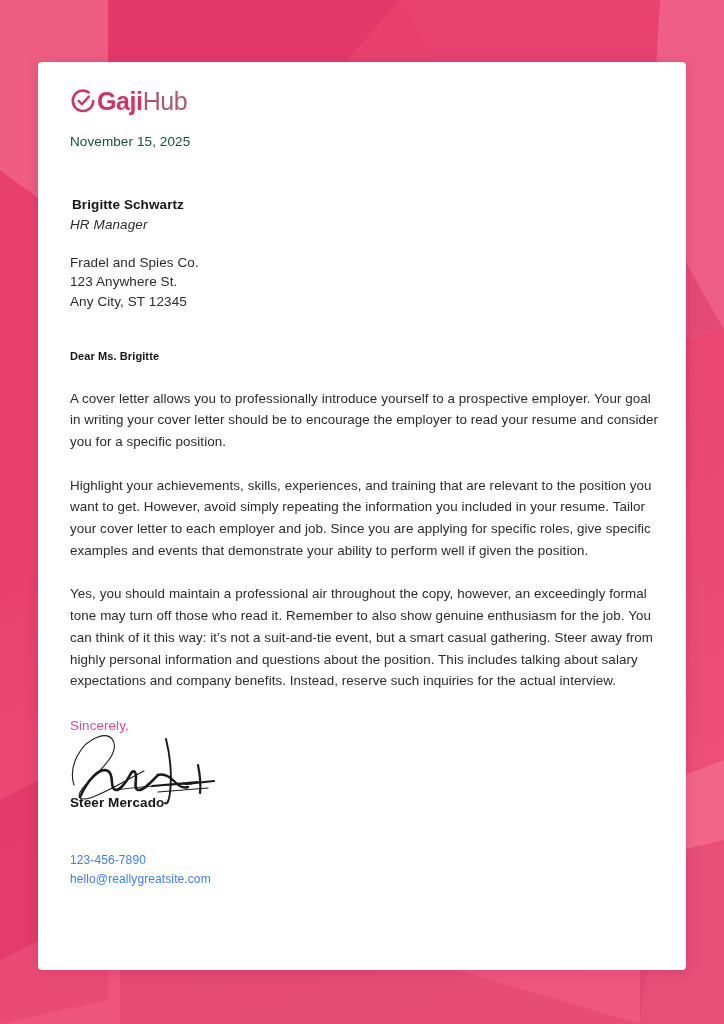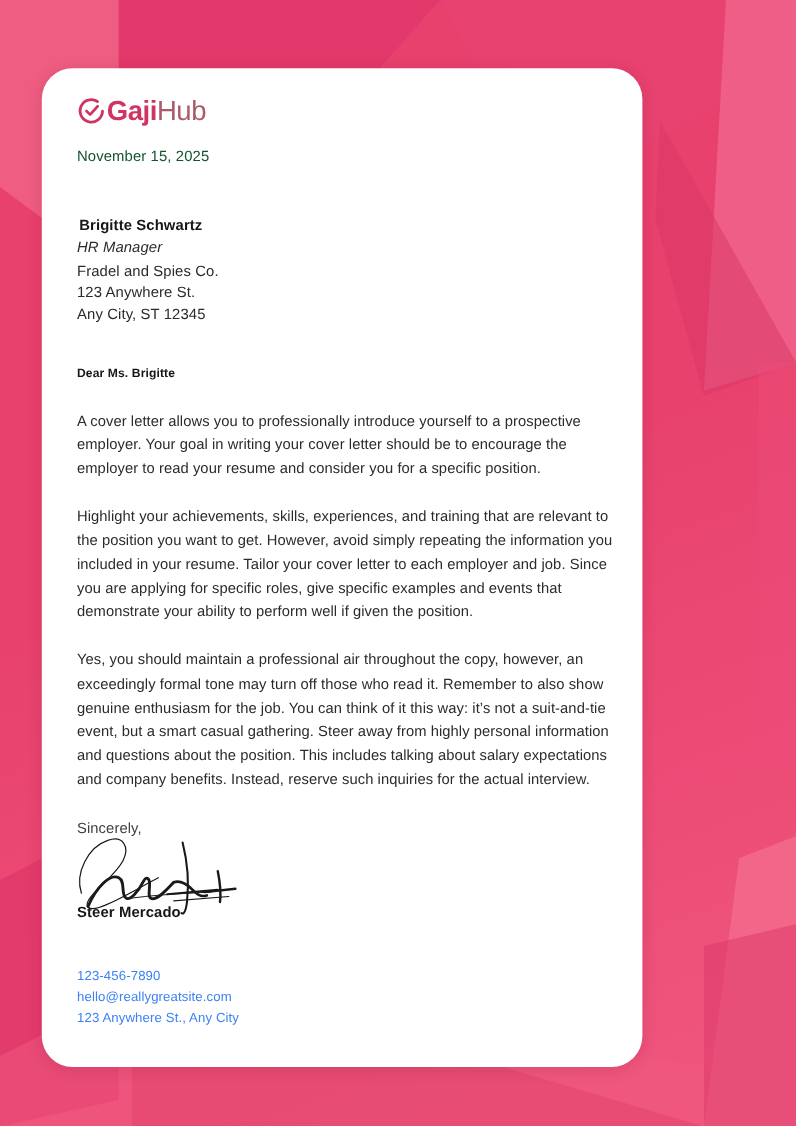--- a/index.html
+++ b/index.html
@@ -33,24 +33,24 @@
     width: 724px;
     height: 1024px;
     display: block;
   }
 
   
   .card {
     position: absolute;
     left: 38px;
     top: 62px;
-    width: 546px;
+    width: 648px;
     height: 908px;
     background: #ffffff;
-    border-radius: 28px;
+    border-radius: 4px;
     box-shadow: 0 2px 14px rgba(120, 10, 45, 0.16);
     overflow: hidden;
   }
   .card-inner {
     position: absolute;
     left: 32px;
     top: 22px;
     right: 26px;
     bottom: 18px;
   }
@@ -102,21 +102,21 @@
     letter-spacing: 0.1px;
     padding-left: 2px;
     line-height: 1.5;
   }
   .recipient-title {
     font-size: 13.5px;
     font-style: italic;
     color: #2b2b2b;
     letter-spacing: 0.1px;
     line-height: 1.45;
-    margin-bottom: 2px;
+    margin-bottom: 18px;
   }
   .recipient-line {
     font-size: 13.5px;
     color: #2b2b2b;
     letter-spacing: 0.1px;
     line-height: 1.45;
   }
 
   .salutation {
     font-size: 11px;
@@ -131,21 +131,21 @@
     font-size: 13.4px;
     color: #2b2b2b;
     line-height: 1.62;
     letter-spacing: 0.07px;
     margin: 0 0 22px 0;
     text-align: left;
   }
 
   .closing {
     font-size: 13.4px;
-    color: #404040;
+    color: #ec4899;
     letter-spacing: 0.1px;
     margin-top: 26px;
     margin-bottom: 0;
   }
 
   
   .signature-block {
     position: relative;
     height: 96px;
     margin-top: -6px;
@@ -260,18 +260,17 @@
             <path d="M120 57 L148 54" stroke-width="2.2"></path>
             <path d="M50 63 C70 60 100 58 126 57" stroke-width="0.9"></path>
           </g>
         </svg>
         <div class="signature-name">Steer Mercado</div>
       </div>
 
       <div class="contact">
         <div class="contact-line">123-456-7890</div>
         <div class="contact-line">hello@reallygreatsite.com</div>
-        <div class="contact-line">123 Anywhere St., Any City</div>
       </div>
 
     </div>
   </div>
 </div>
 
 </body></html>

